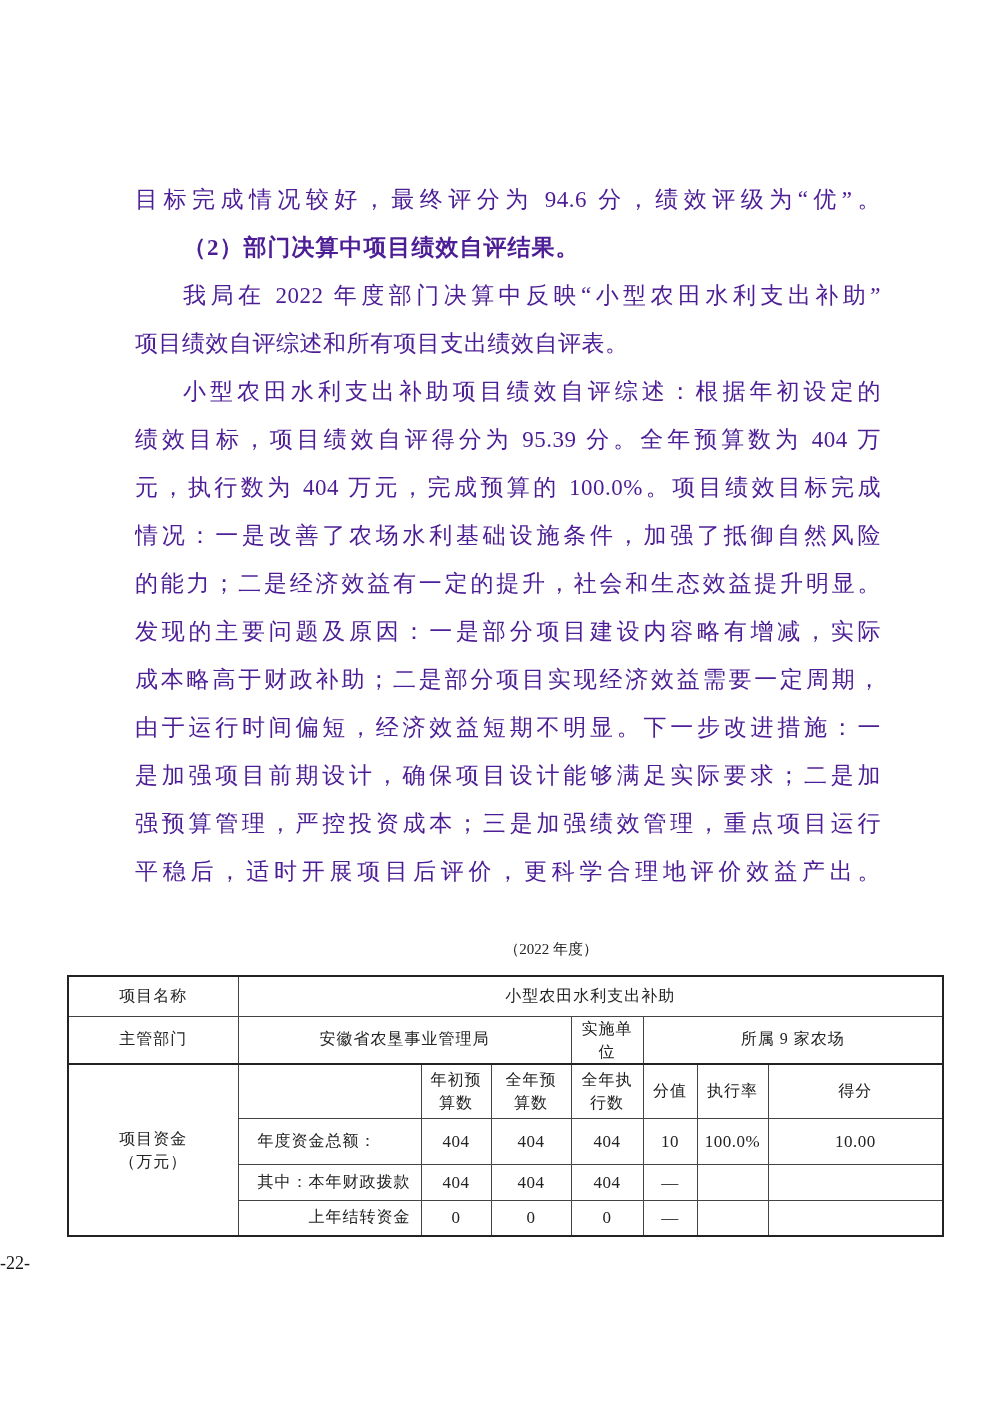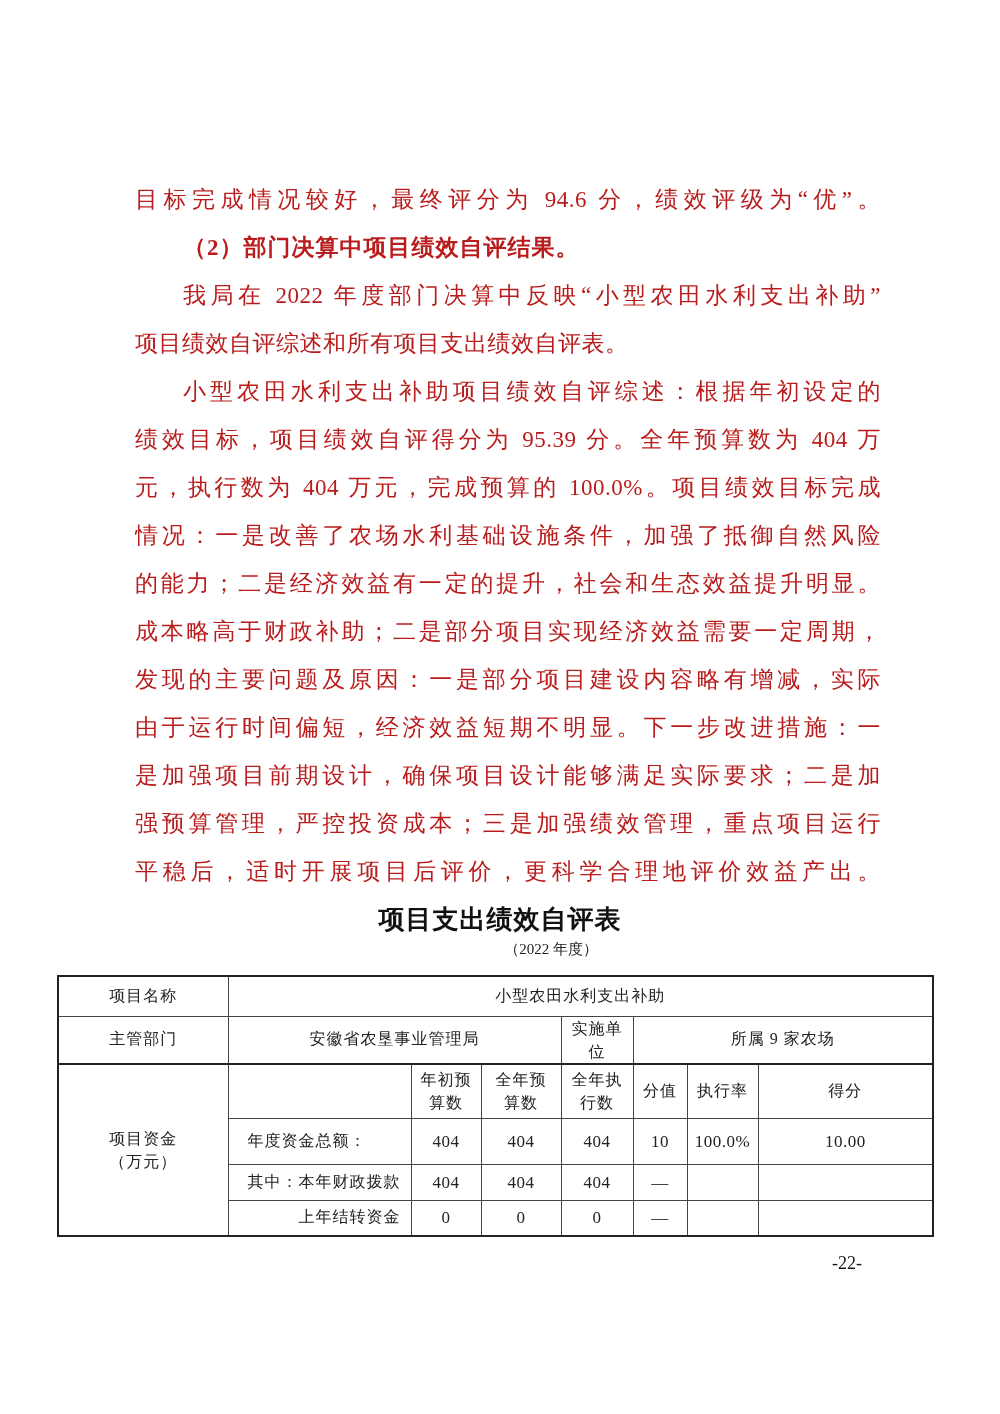--- a/index.html
+++ b/index.html
@@ -17,21 +17,21 @@
   .body-text {
     position:absolute; left:135px; top:176px; width:746px;
   }
   .line {
     font-size:23px;
     line-height:48px;
     height:48px;
     overflow:hidden;
     text-align:justify;
     letter-spacing:0.5px;
-    color:#b91c1c;
+    color:#4c1d95;
   }
   .line.fill { text-align-last:justify; }
   .line.indent { padding-left:48px; }
   .line.bold { font-weight:bold; letter-spacing:1px; }
 
   
   .doc-title {
     position:absolute; left:0; top:900px; width:1000px;
     text-align:center;
     font-family:"Liberation Sans","DejaVu Sans",sans-serif;
@@ -43,21 +43,21 @@
   .doc-subtitle {
     position:absolute; left:11px; top:936px; width:1000px;
     text-align:center;
     font-size:15px; line-height:26px;
     color:#222;
     padding-left:40px;
   }
 
   
   .selftable {
-    position:absolute; left:57px; top:975px;
+    position:absolute; left:67px; top:975px;
     width:875px;
     border-collapse:collapse;
     table-layout:fixed;
     border:2px solid #222;
     font-size:16px;
     color:#222;
   }
   .selftable td {
     border:1px solid #444;
     text-align:center;
@@ -70,49 +70,48 @@
   .selftable td.al { text-align:left; padding-left:19px; }
   .selftable td.ar { text-align:right; padding-right:10px; }
   .selftable td.pre { white-space:pre-line; line-height:23px; }
   .selftable td.num { font-size:17px; letter-spacing:0.5px;margin-top:44px; }
 
   
   .page-number {
     position:absolute; left:0; top:1250px; width:1000px;
     box-sizing:border-box;
     padding-right:138px;
-    text-align:right;
+    text-align:left;
     font-size:18px; line-height:26px;
     color:#161616;
   }
 </style>
 </head>
 <body>
 
 <div class="page">
 
   <div class="body-text">
     <div class="line fill">目标完成情况较好，最终评分为 94.6 分，绩效评级为“优”。</div>
     <div class="line indent bold">（2）部门决算中项目绩效自评结果。</div>
     <div class="line indent fill">我局在 2022 年度部门决算中反映“小型农田水利支出补助”</div>
     <div class="line">项目绩效自评综述和所有项目支出绩效自评表。</div>
     <div class="line indent fill">小型农田水利支出补助项目绩效自评综述：根据年初设定的</div>
     <div class="line fill">绩效目标，项目绩效自评得分为 95.39 分。全年预算数为 404 万</div>
     <div class="line fill">元，执行数为 404 万元，完成预算的 100.0%。项目绩效目标完成</div>
     <div class="line fill">情况：一是改善了农场水利基础设施条件，加强了抵御自然风险</div>
     <div class="line fill">的能力；二是经济效益有一定的提升，社会和生态效益提升明显。</div>
+    <div class="line fill">发现的主要问题及原因：一是部分项目建设内容略有增减，实际</div>
     <div class="line fill">成本略高于财政补助；二是部分项目实现经济效益需要一定周期，</div>
-    <div class="line fill">发现的主要问题及原因：一是部分项目建设内容略有增减，实际</div>
     <div class="line fill">由于运行时间偏短，经济效益短期不明显。下一步改进措施：一</div>
     <div class="line fill">是加强项目前期设计，确保项目设计能够满足实际要求；二是加</div>
     <div class="line fill">强预算管理，严控投资成本；三是加强绩效管理，重点项目运行</div>
     <div class="line fill">平稳后，适时开展项目后评价，更科学合理地评价效益产出。</div>
   </div>
 
-  <div class="doc-title">项目支出绩效自评表</div>
   <div class="doc-subtitle">（2022 年度）</div>
 
   <table class="selftable">
     <colgroup>
       <col style="width:170px">
         <col style="width:183px">
         <col style="width:70px">
         <col style="width:80px">
       <col style="width:72px">
         <col style="width:54px">

